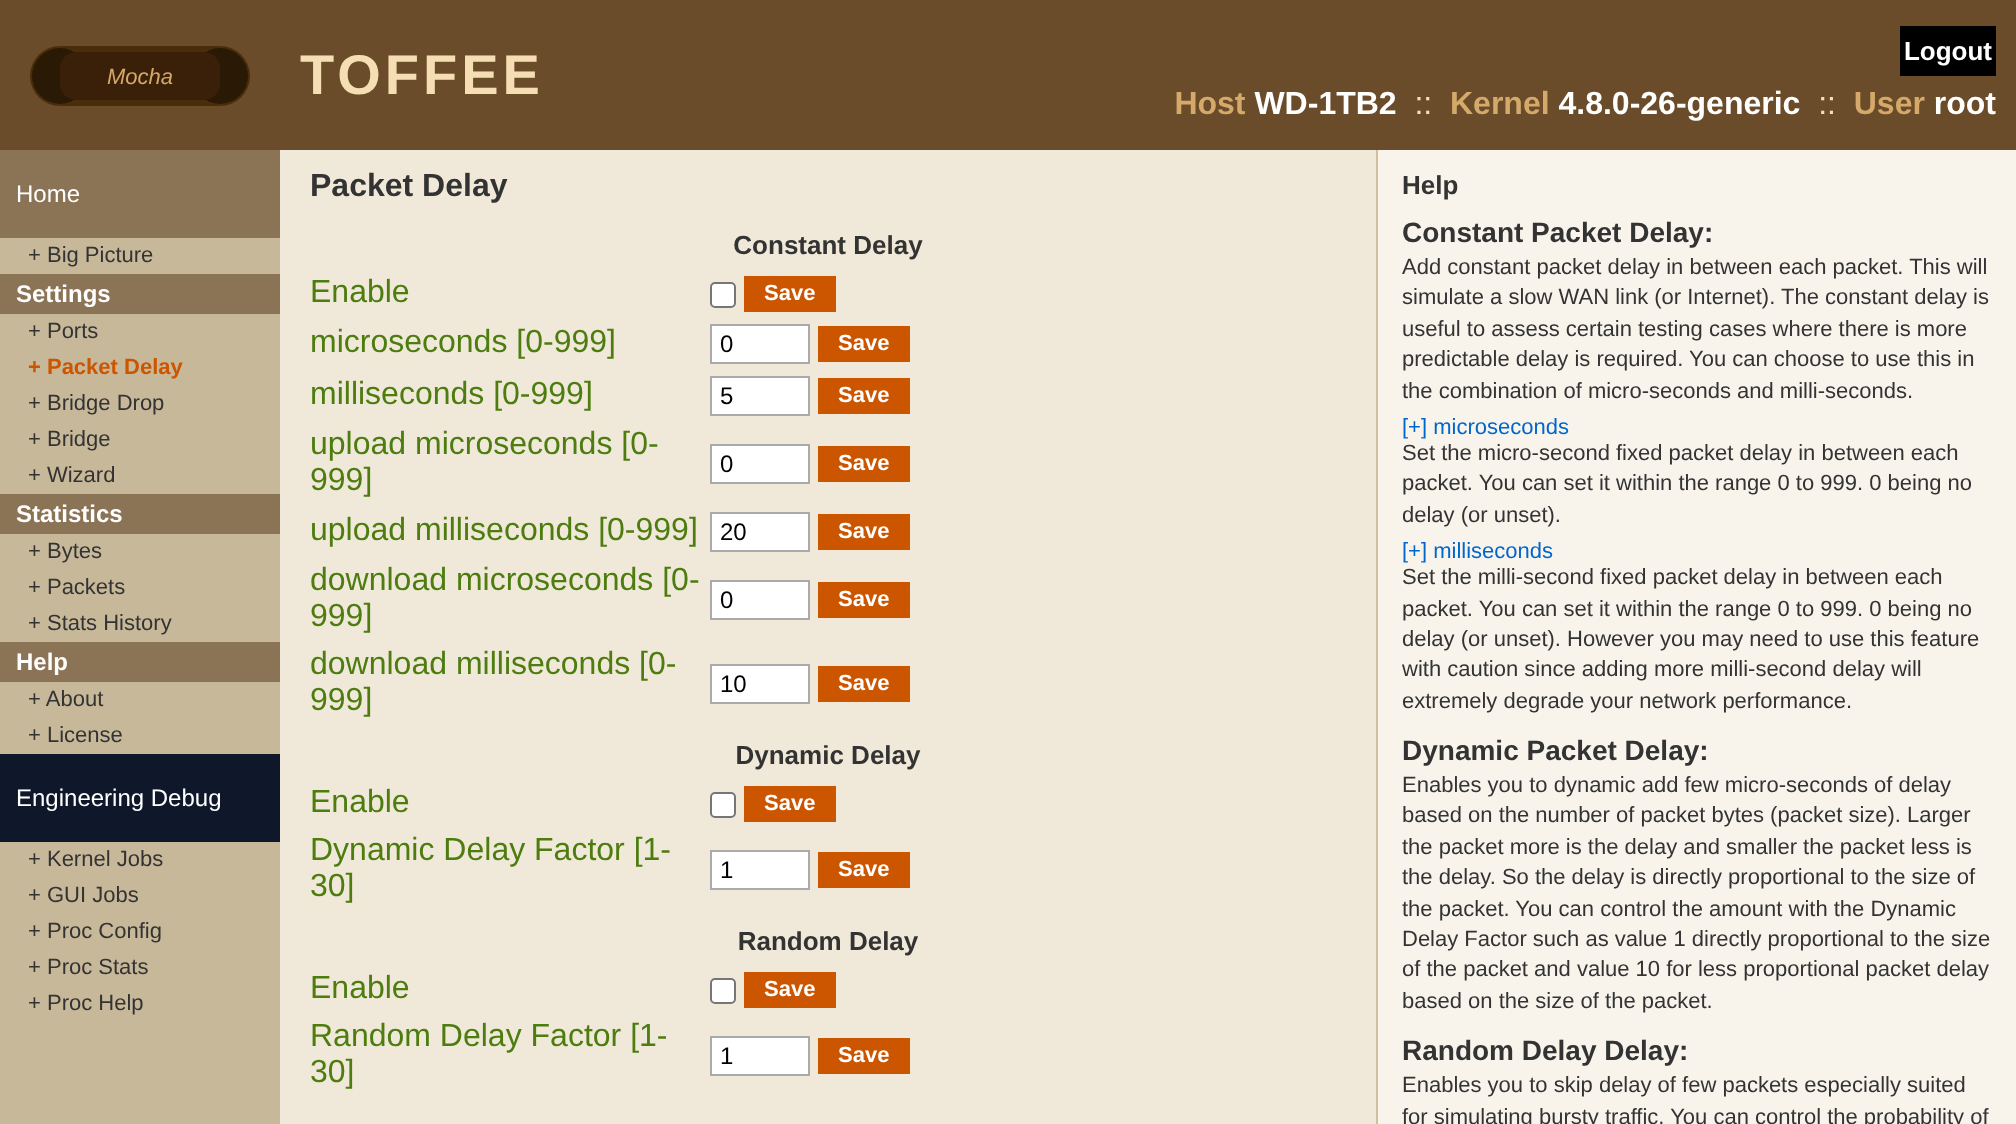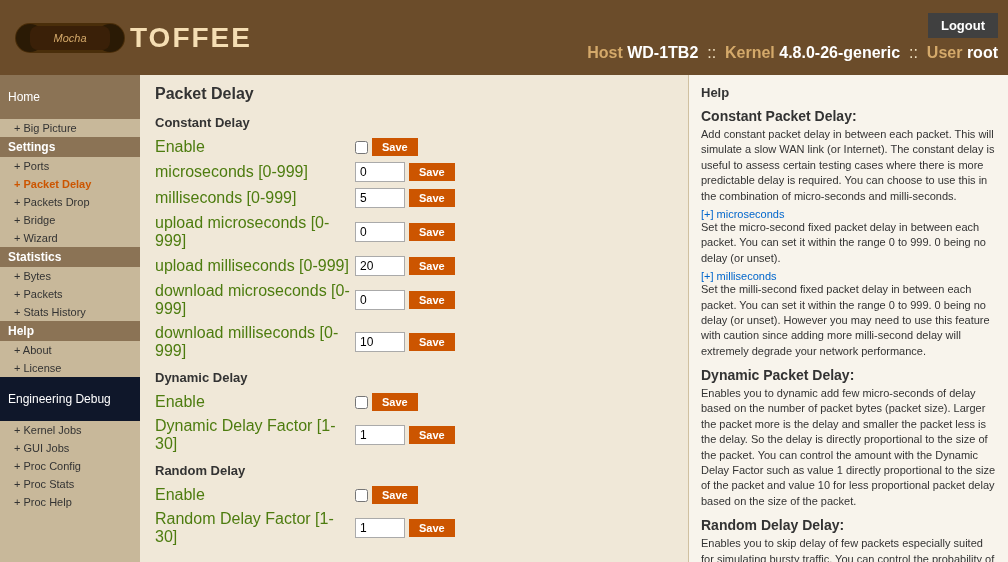--- a/index.html
+++ b/index.html
@@ -1,24 +1,24 @@
 <!DOCTYPE html>
 <html><head>
   <meta charset="utf-8">
   <style>
     * { margin: 0; padding: 0; box-sizing: border-box; }
     body { font-family: Arial, sans-serif; font-size: 12px; background: #c8b89a; width: 1008px; min-height: 562px; }
 
     
     .header { background: #6b4c2a; height: 75px; display: flex; align-items: center; justify-content: space-between; padding: 0 10px; }
-    .logo-area { display: flex; align-items: center; gap: 0; }
+    .logo-area { display: flex; align-items: center; gap: 20px; }
     .logo-icon { width: 120px; height: 60px; display: flex; align-items: center; justify-content: center; }
     .logo-text { color: #f5deb3; font-size: 28px; font-weight: bold; letter-spacing: 2px; }
     .header-right { display: flex; flex-direction: column; align-items: flex-end; gap: 6px; }
-    .logout-btn { background: #404040; color: white; border: none; padding: 5px 13px; cursor: pointer; font-size: 13px; font-weight: bold; }
+    .logout-btn { background: #000000; color: white; border: none; padding: 5px 2px; cursor: pointer; font-size: 13px; font-weight: bold; }
     .host-info { color: #f0e0c0; font-size: 16px; }
     .host-info span.label { color: #d4a96a; font-weight: bold; }
     .host-info span.value { color: white; font-weight: bold; }
 
     
     .main-layout { display: flex; min-height: 460px; }
 
     
     .sidebar { width: 140px; background: #c8b89a; flex-shrink: 0; }
     .sidebar-item { padding: 15px 8px; font-size: 12px; cursor: pointer; color: #333; }
@@ -28,21 +28,21 @@
     .sidebar-sub { padding: 3px 21px 3px 14px; font-size: 11px; color: #333; cursor: pointer; }
     .sidebar-sub.active-sub { color: #cc5500; font-weight: bold; }
 
     
     .content-area { display: flex; flex: 1; background: #f0e8d8; }
 
     
     .main-content { flex: 1; padding: 10px 15px; background: #f0e8d8; }
     .page-title { font-size: 16px; font-weight: bold; color: #333; margin-bottom: 12px; }
 
-    .section-title { font-size: 13px; font-weight: bold; color: #333; margin: 10px 0 8px 0; }
+    .section-title { font-size: 13px; font-weight: bold; color: #333; margin: 10px 0 8px 0; text-align: center; }
 
     .form-row { display: flex; align-items: center; margin-bottom: 6px; }
     .form-label { width: 200px; font-size: 16px; color: #4d7c0f; }
     .form-input { width: 50px; border: 1px solid #aaa; padding: 2px 4px; font-size: 12px; margin-right: 4px; }
     .save-btn { background: #cc5500; color: white; border: none; padding: 3px 10px; cursor: pointer; font-size: 11px; font-weight: bold; }
     .checkbox-input { margin-right: 4px; }
 
     
     .help-panel { width: 320px; background: #f8f4ec; padding: 10px 12px; border-left: 1px solid #d0c0a0; font-size: 11px; color: #333; overflow-y: auto; }
     .help-title { font-size: 13px; font-weight: bold; margin-bottom: 8px; color: #333; }
@@ -83,21 +83,21 @@
 </div>
 
 <div class="main-layout">
 
   <div class="sidebar">
     <div class="sidebar-item home">Home</div>
     <div class="sidebar-sub">+ Big Picture</div>
     <div class="sidebar-item section-header">Settings</div>
     <div class="sidebar-sub">+ Ports</div>
     <div class="sidebar-sub active-sub">+ Packet Delay</div>
-    <div class="sidebar-sub">+ Packets Drop</div>
+    <div class="sidebar-sub">+ Bridge Drop</div>
     <div class="sidebar-sub">+ Bridge</div>
     <div class="sidebar-sub">+ Wizard</div>
     <div class="sidebar-item section-header">Statistics</div>
     <div class="sidebar-sub">+ Bytes</div>
     <div class="sidebar-sub">+ Packets</div>
     <div class="sidebar-sub">+ Stats History</div>
     <div class="sidebar-item section-header">Help</div>
     <div class="sidebar-sub">+ About</div>
     <div class="sidebar-sub">+ License</div>
     <div class="sidebar-item engineering">Engineering Debug</div>

